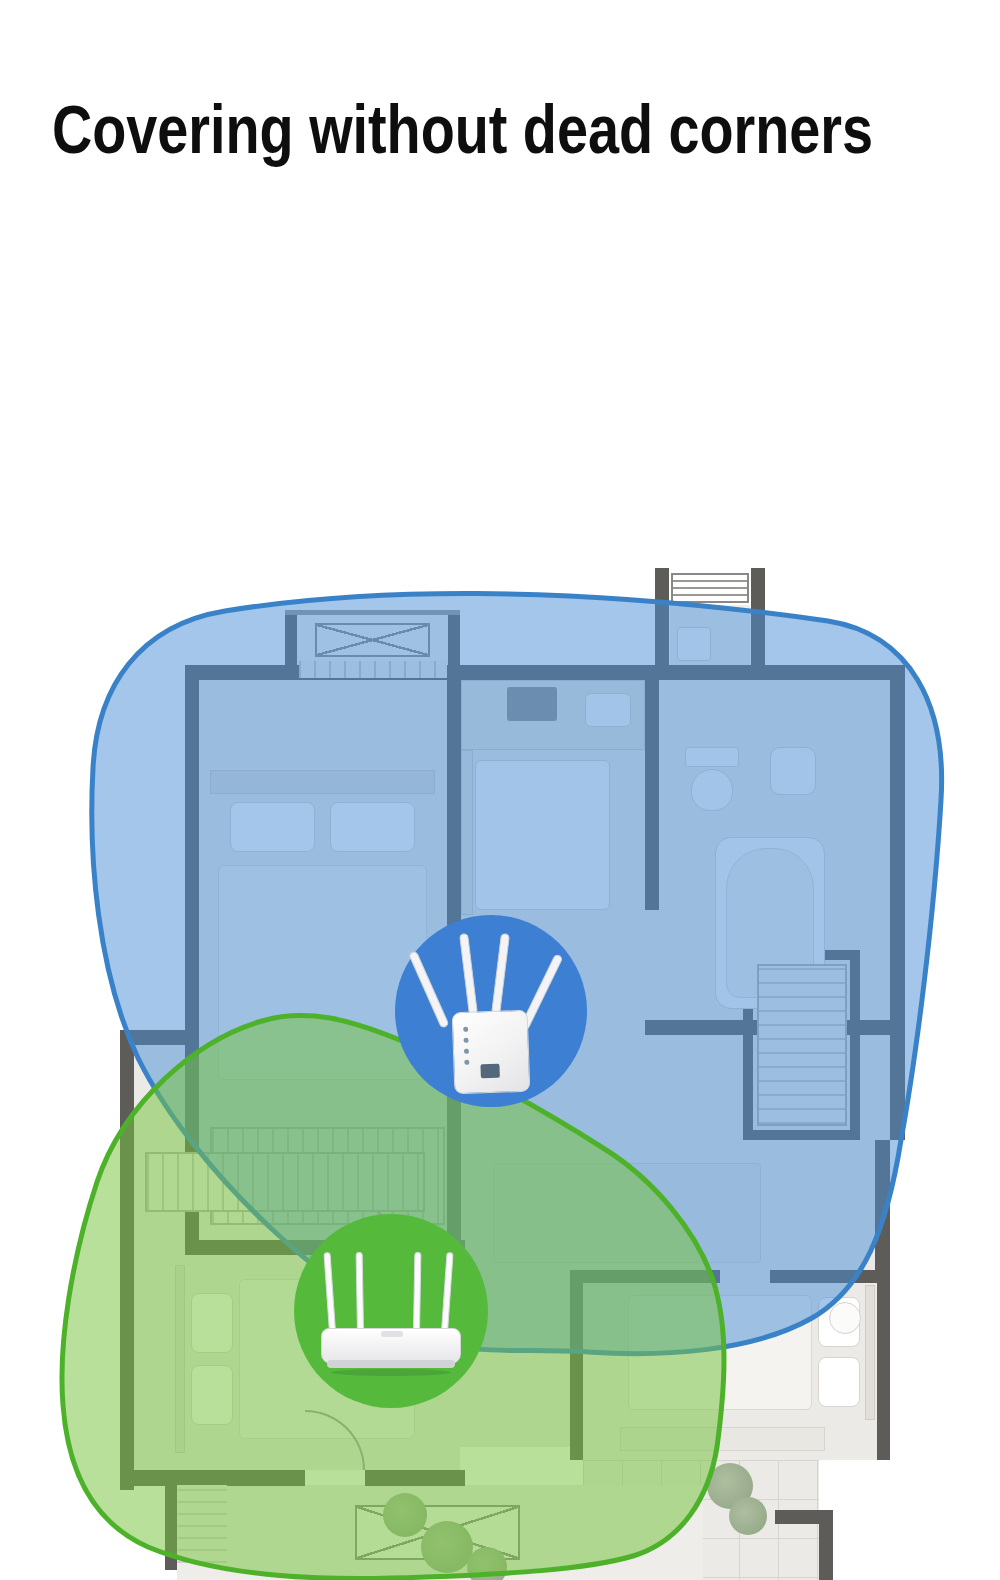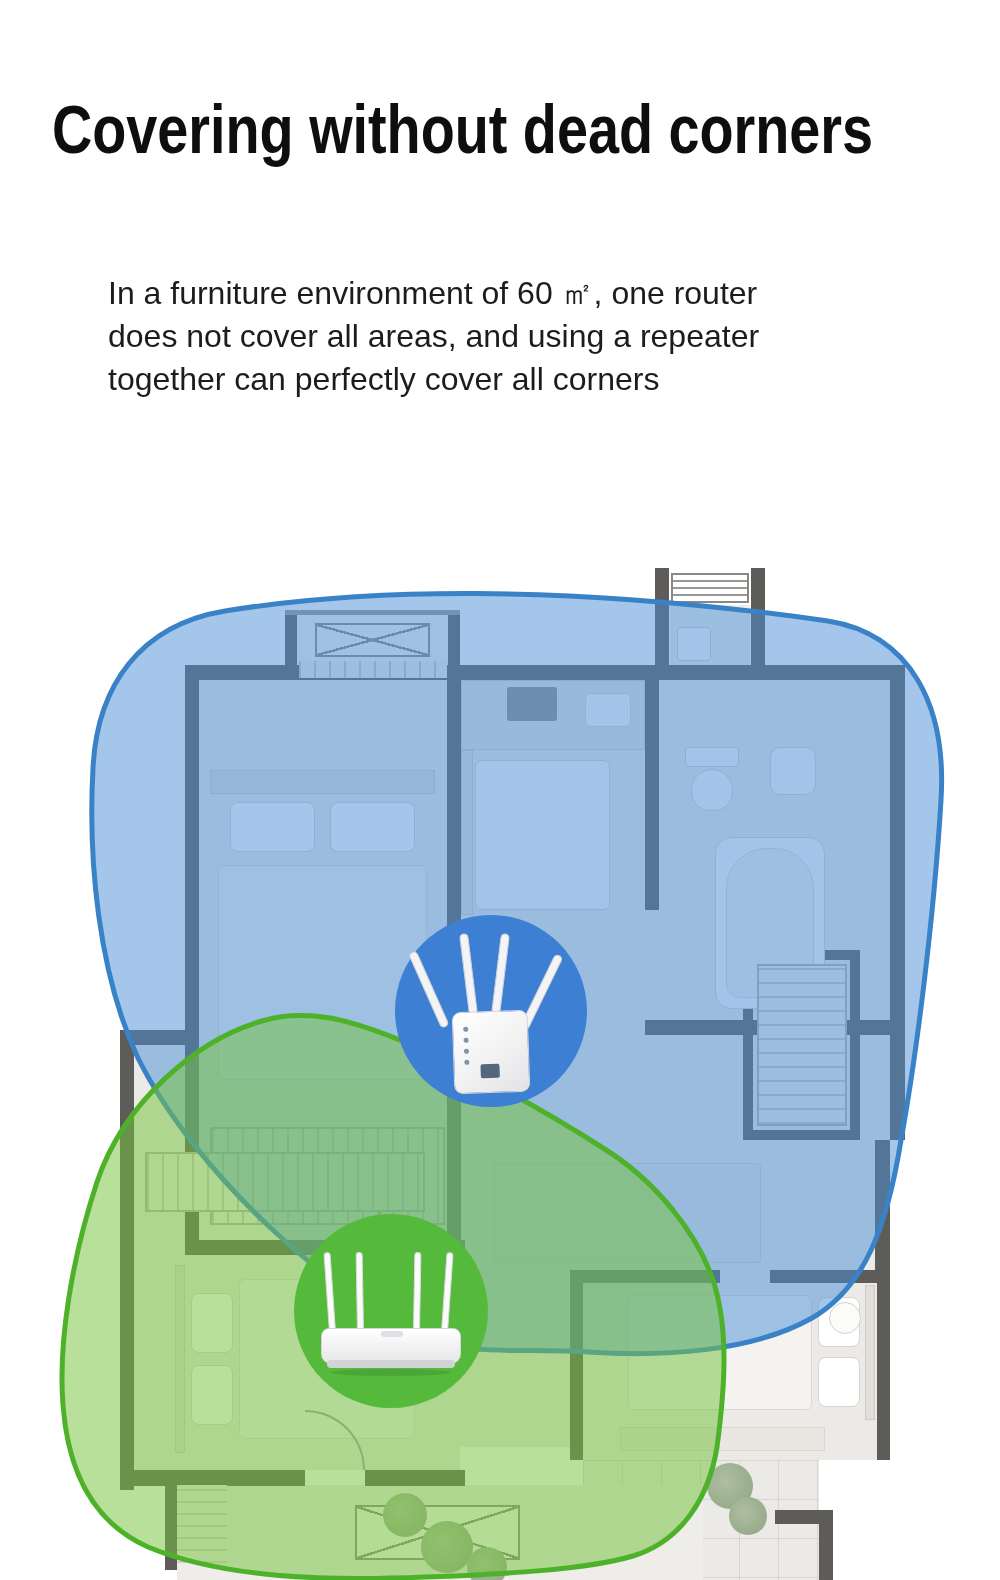--- a/index.html
+++ b/index.html
@@ -64,23 +64,20 @@
   .rtr-notch{left:59px;top:2px;width:22px;height:6px;background:#dfe1e4;border-radius:3px;}
   .rtr-base{left:6px;top:108px;width:128px;height:8px;background:#d2d3d6;border-radius:4px;}
   .rtr-shadow{left:10px;top:117px;width:120px;height:7px;background:rgba(40,70,40,.18);border-radius:50%;}
 </style>
 </head>
 <body>
 
 <div class="page">
 
   <div class="title">Covering without dead corners</div>
-  <div class="desc">In a furniture environment of 60 ㎡, one router
-does not cover all areas, and using a repeater
-together can perfectly cover all corners</div>
 
   <div class="plan">
 
     <div class="floor" style="left:83px;top:115px;width:692px;height:460px"></div>
     <div class="floor" style="left:83px;top:575px;width:677px;height:130px"></div>
     <div class="floor" style="left:19px;top:480px;width:326px;height:425px"></div>
     <div class="floor" style="left:345px;top:705px;width:123px;height:177px"></div>
     <div class="floor" style="left:468px;top:705px;width:294px;height:190px"></div>
     <div class="floor tiles" style="left:468px;top:895px;width:236px;height:120px"></div>
     <div class="floor" style="left:62px;top:920px;width:526px;height:95px;background:#efede9"></div>

